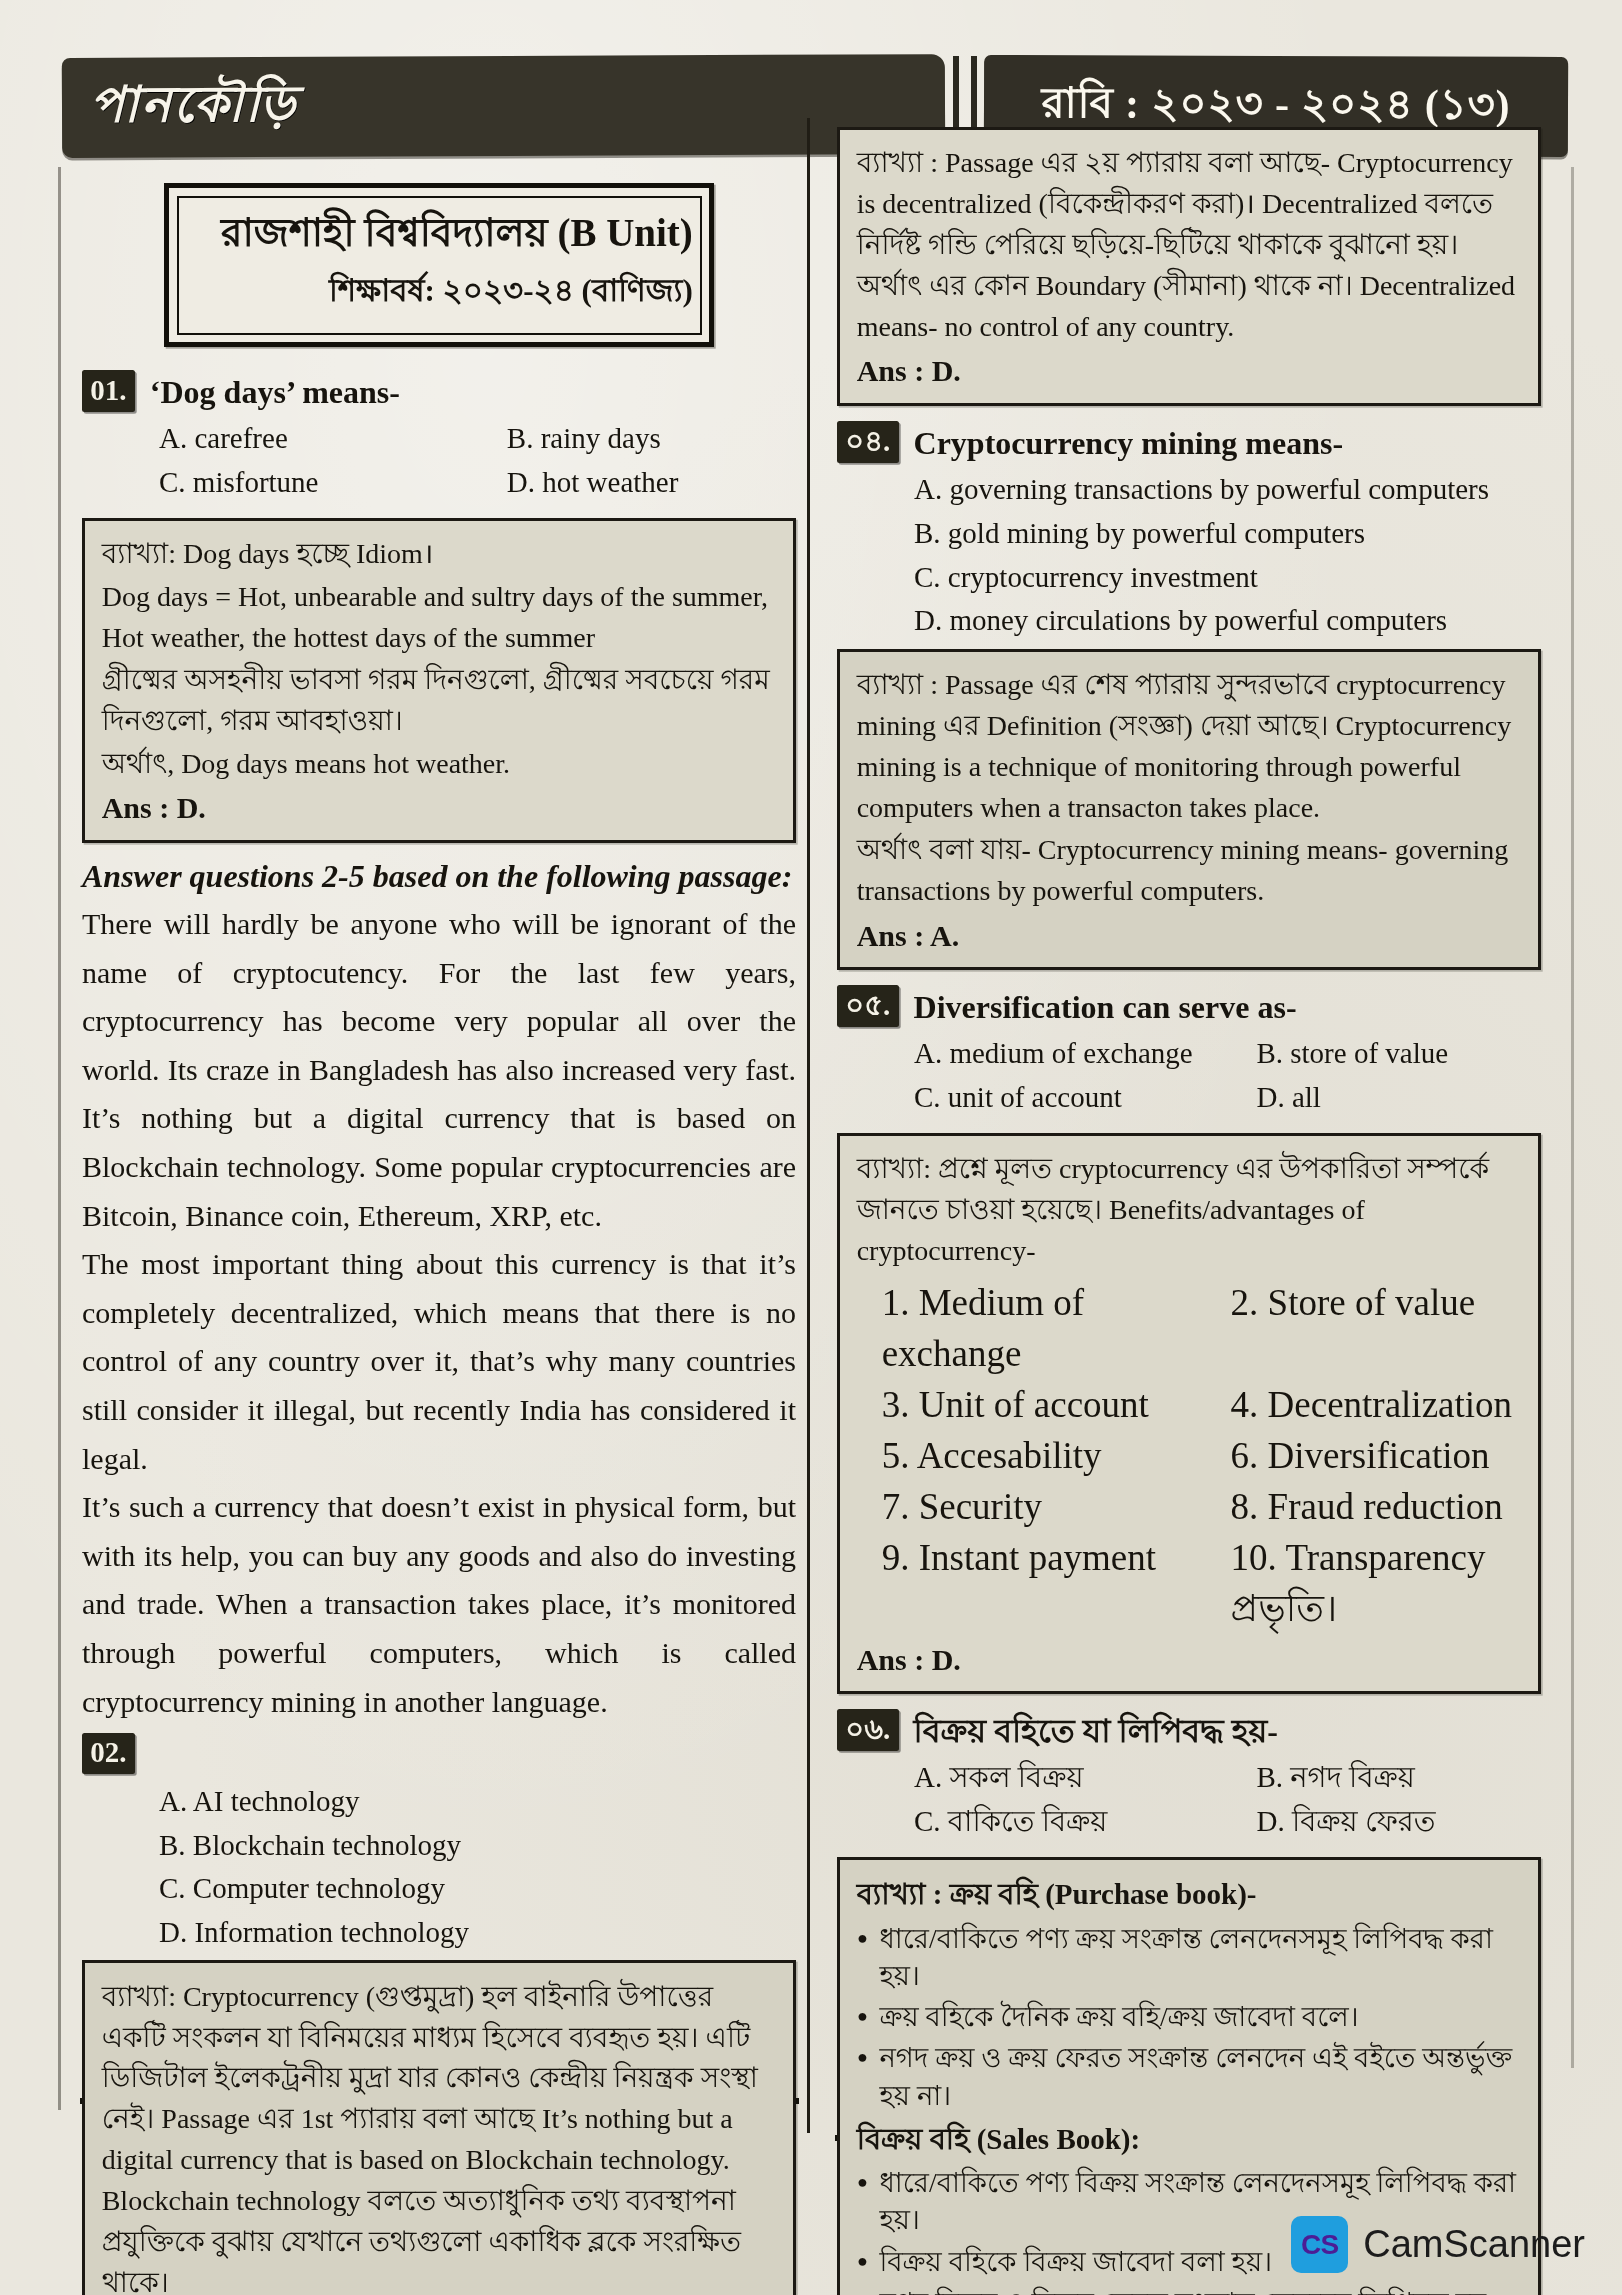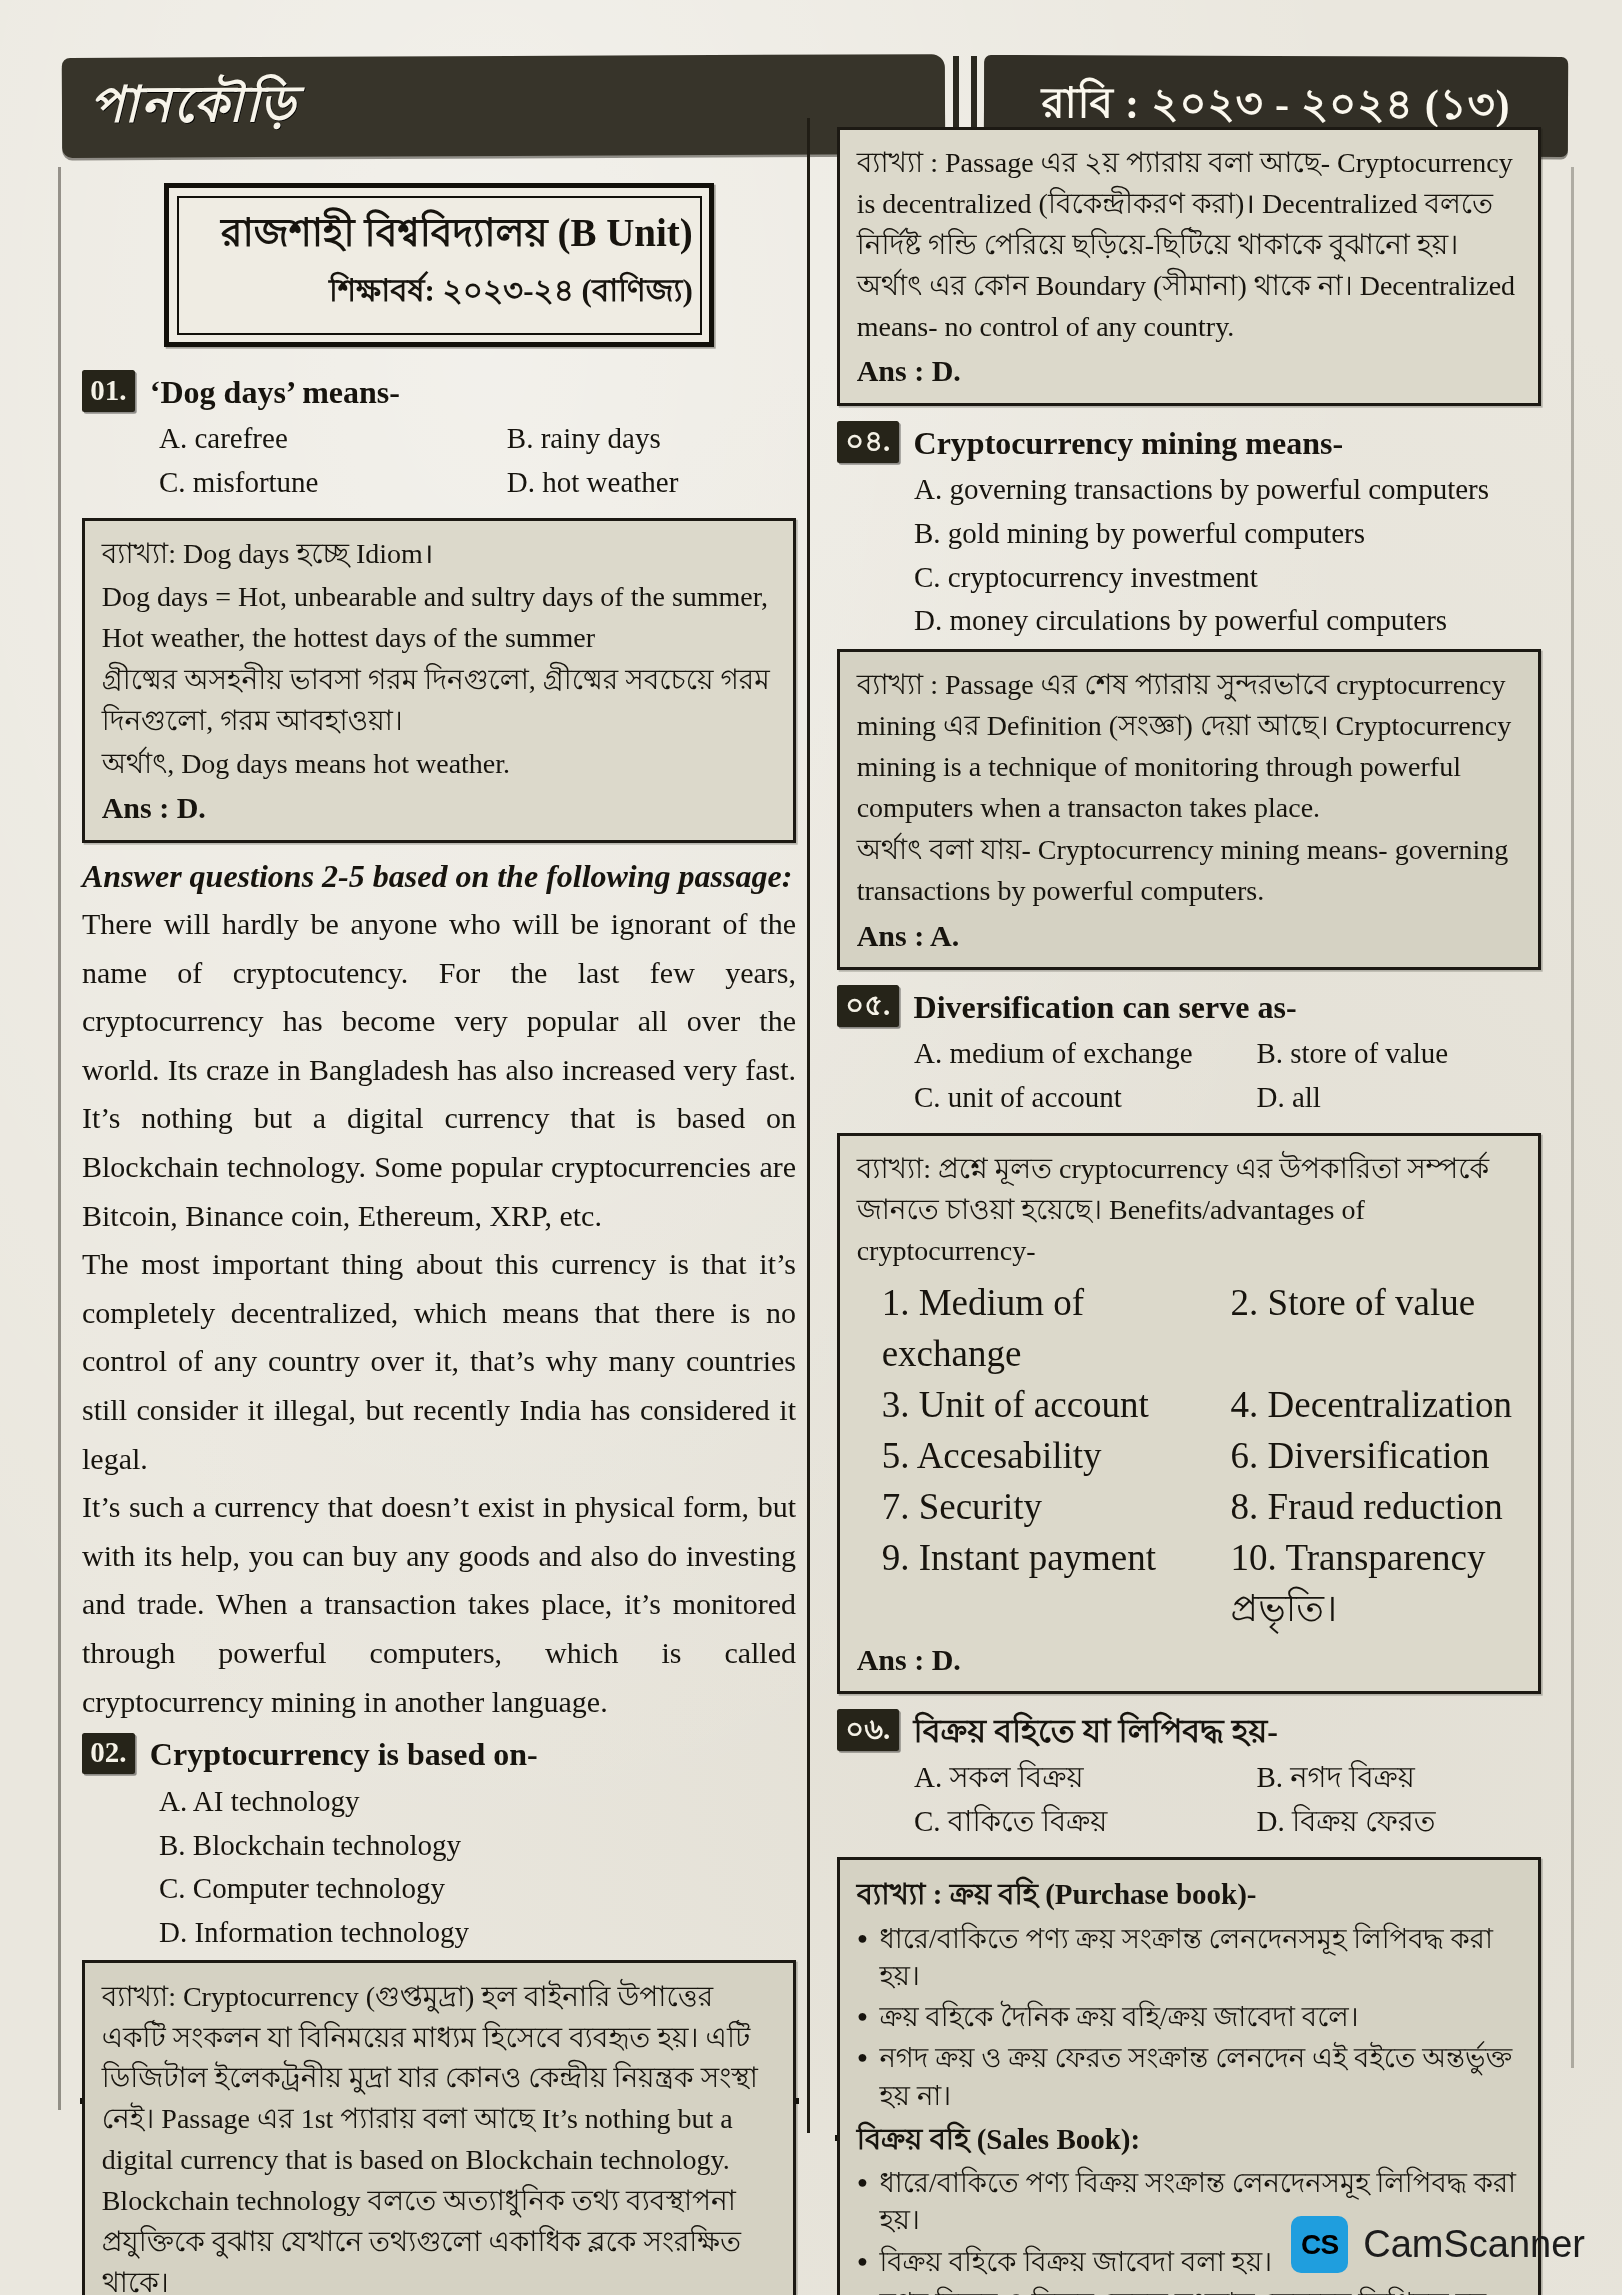--- a/index.html
+++ b/index.html
@@ -51,21 +51,21 @@
   .passage-head{font-weight:bold;font-style:italic;font-size:32px;margin:0 0 5px;}
   .passage-p{margin:0;font-size:30px;line-height:1.62;text-align:justify;}
   
   .benefits{display:grid;grid-template-columns:1.2fr 1fr;margin:5px 0 3.3px 25px;font-size:37px;line-height:1.38;}
   
   .sub-head{font-weight:bold;font-size:29px;margin:1.7px 0;}
   .bullet-line{display:flex;gap:11.7px;margin:4.2px 0;font-size:27.5px;line-height:1.35;}
   .bullet-icon{flex:0 0 auto;font-size:18.3px;line-height:2;}
   
   .camscanner{position:absolute;right:38px;bottom:22px;display:flex;align-items:center;gap:15px;font-family:"Liberation Sans","DejaVu Sans",sans-serif;}
-  .cs-badge{width:57px;height:57px;background:#1f9ede;border-radius:10px;color:#000000;display:flex;align-items:center;justify-content:center;font-weight:bold;font-size:28px;letter-spacing:-0.8px;}
+  .cs-badge{width:57px;height:57px;background:#1f9ede;border-radius:10px;color:#4c1d95;display:flex;align-items:center;justify-content:center;font-weight:bold;font-size:28px;letter-spacing:-0.8px;}
   .cs-text{font-size:38px;color:#1c1c1c;font-weight:500;}
 </style>
 </head>
 <body>
 
 <div class="page">
 
   <div class="header">
     <div class="header-left">
       <span class="brand">পানকৌড়ি</span>
@@ -113,21 +113,20 @@
     </div>
 
     <div class="passage-head">Answer questions 2-5 based on the following passage:</div>
     <p class="passage-p">There will hardly be anyone who will be ignorant of the name of cryptocutency. For the last few years, cryptocurrency has become very popular all over the world. Its craze in Bangladesh has also increased very fast. It’s nothing but a digital currency that is based on Blockchain technology. Some popular cryptocurrencies are Bitcoin, Binance coin, Ethereum, XRP, etc.</p>
     <p class="passage-p">The most important thing about this currency is that it’s completely decentralized, which means that there is no control of any country over it, that’s why many countries still consider it illegal, but recently India has considered it legal.</p>
     <p class="passage-p">It’s such a currency that doesn’t exist in physical form, but with its help, you can buy any goods and also do investing and trade. When a transaction takes place, it’s monitored through powerful computers, which is called cryptocurrency mining in another language.</p>
 
     <div class="question" style="margin-top:6.7px;">
       <div class="q-row">
         <span class="q-num">02.</span>
-        <span class="q-label">Cryptocurrency is based on-</span>
       </div>
       <div class="opts">
         <div class="opt">A. AI technology</div>
         <div class="opt">B. Blockchain technology</div>
         <div class="opt">C. Computer technology</div>
         <div class="opt">D. Information technology</div>
       </div>
     </div>
 
     <div class="expl tint-b">

